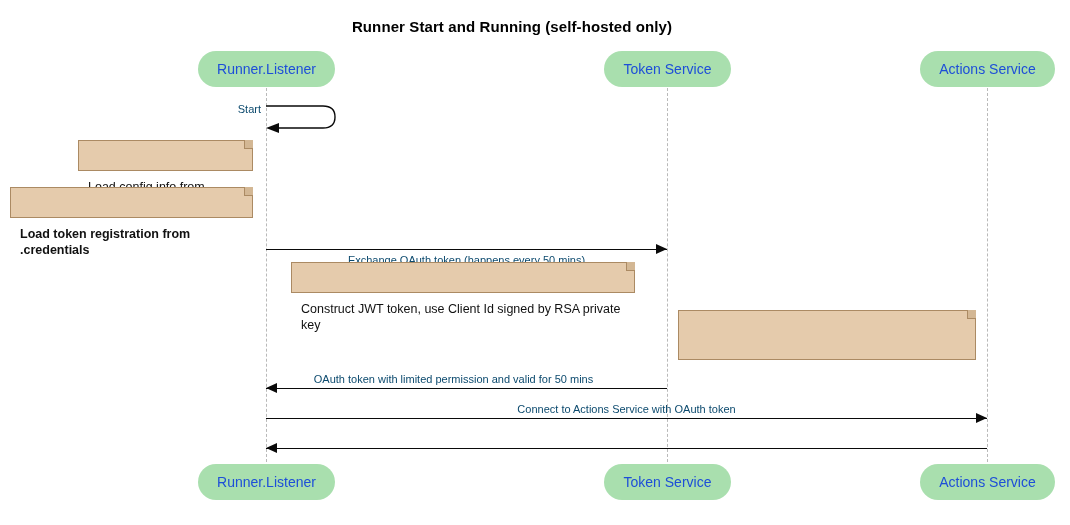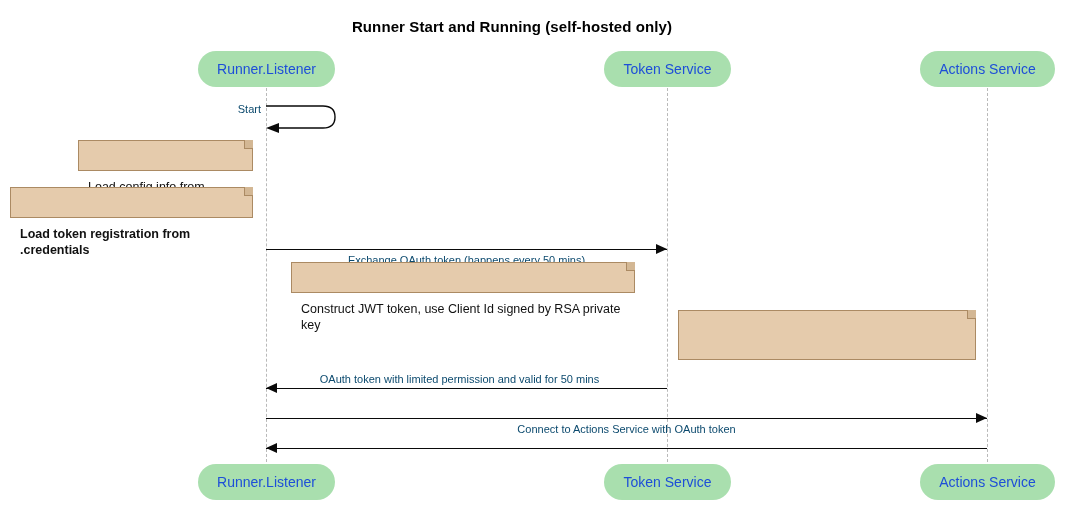--- a/index.html
+++ b/index.html
@@ -164,24 +164,24 @@
 
   <div class="note" style="left:291px; top:262px; width:344px; height:31px;">
     <span class="fold"></span>
     <span>Construct JWT token, use Client Id signed by RSA private key</span>
   </div>
 
   <div class="note" style="left:678px; top:310px; width:298px; height:50px;">
     <span class="fold"></span>
   </div>
 
-  <div class="msg-label" style="left:259px; top:373px; width:401px;">OAuth token with limited permission and valid for 50 mins</div>
+  <div class="msg-label" style="left:253px; top:373px; width:401px;">OAuth token with limited permission and valid for 50 mins</div>
   <div class="msg-line" style="left:266px; top:388px; width:401px;"></div>
   <div class="arrow-head left" style="left:266px; top:383px;"></div>
 
-  <div class="msg-label" style="left:266px; top:403px; width:721px;margin-top:20px;">Connect to Actions Service with OAuth token</div>
+  <div class="msg-label" style="left:266px; top:403px; width:721px;">Connect to Actions Service with OAuth token</div>
   <div class="msg-line" style="left:266px; top:418px; width:721px;"></div>
   <div class="arrow-head right" style="left:976px; top:413px;"></div>
 
   <div class="msg-line" style="left:266px; top:448px; width:721px;"></div>
   <div class="arrow-head left" style="left:266px; top:443px;"></div>
 
 </div>
 
 </body></html>

